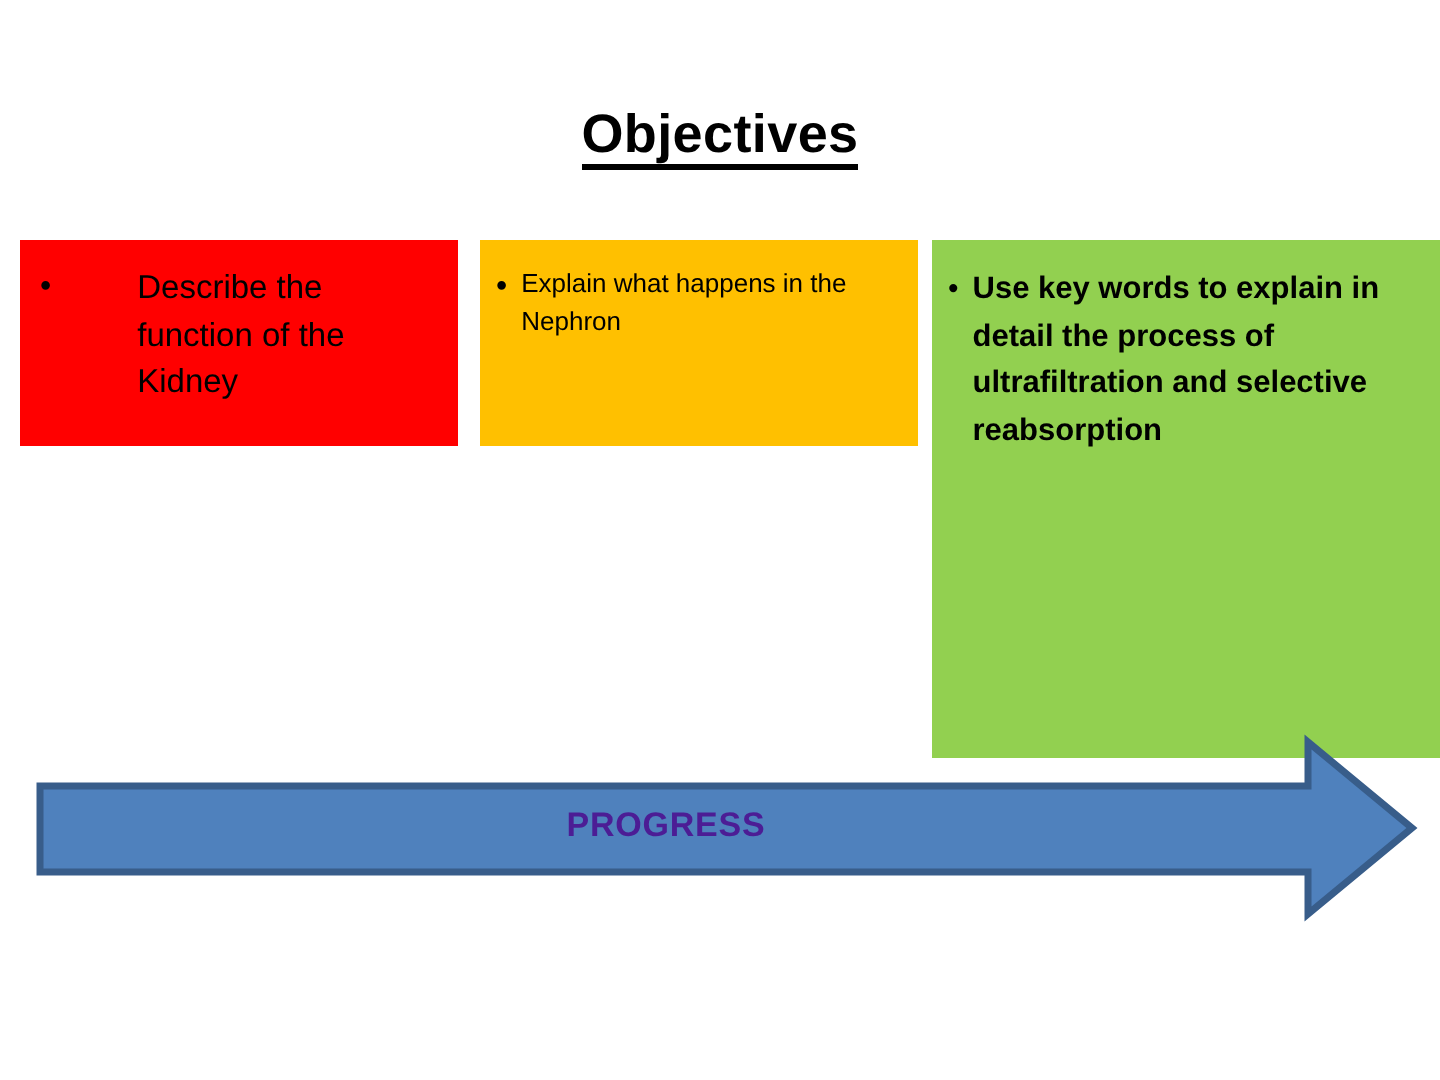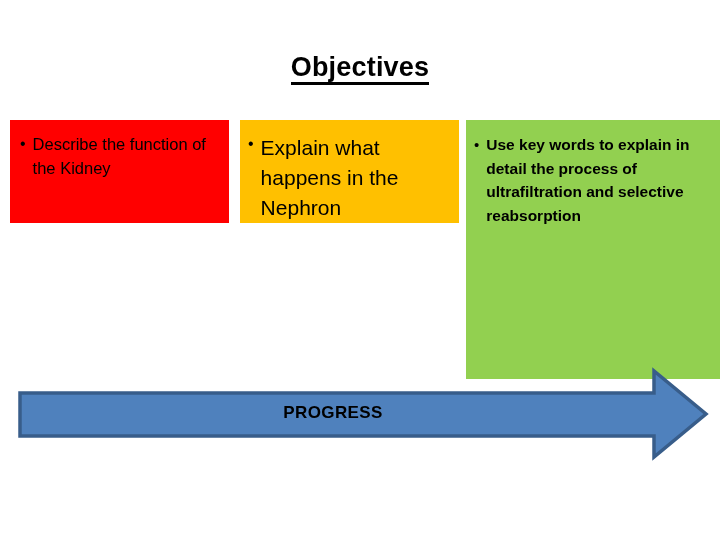--- a/index.html
+++ b/index.html
@@ -70,32 +70,33 @@
     left: 10px;
     top: 120px;
     width: 219px;
     height: 103px;
     background: #FF0000;
     padding: 13px 6px 0 10px;
   }
   #box-red .obj-text {
     font-size: 16.5px;
     line-height: 1.43;
+    margin-left: 36px;
   }
 
   #box-yellow {
     left: 240px;
     top: 120px;
     width: 219px;
     height: 103px;
     background: #FFC000;
     padding: 13px 6px 0 8px;
   }
   #box-yellow .obj-text {
-    font-size: 21px;
+    font-size: 13px;
     line-height: 1.43;
   }
 
   #box-green {
     left: 466px;
     top: 120px;
     width: 254px;
     height: 259px;
     background: #92D050;
     padding: 13px 8px 0 8px;
@@ -165,15 +166,15 @@
       <span class="obj-text">Use key words to explain in detail the process of ultrafiltration and selective reabsorption</span>
     </div>
   </div>
 
   <div id="progress-arrow">
     <svg viewBox="0 0 692 104" preserveAspectRatio="none">
       <polygon id="arrow-poly" points="2,31 636,31 636,9 688,52 636,95 636,74 2,74" fill="#4F81BD" stroke="#385D8A" stroke-width="3.5" stroke-linejoin="miter"></polygon>
     </svg>
   </div>
 
-  <div id="progress-label" style="color: #000000;">PROGRESS</div>
+  <div id="progress-label" style="color: #4c1d95;">PROGRESS</div>
 
 </div>
 
 </body></html>

